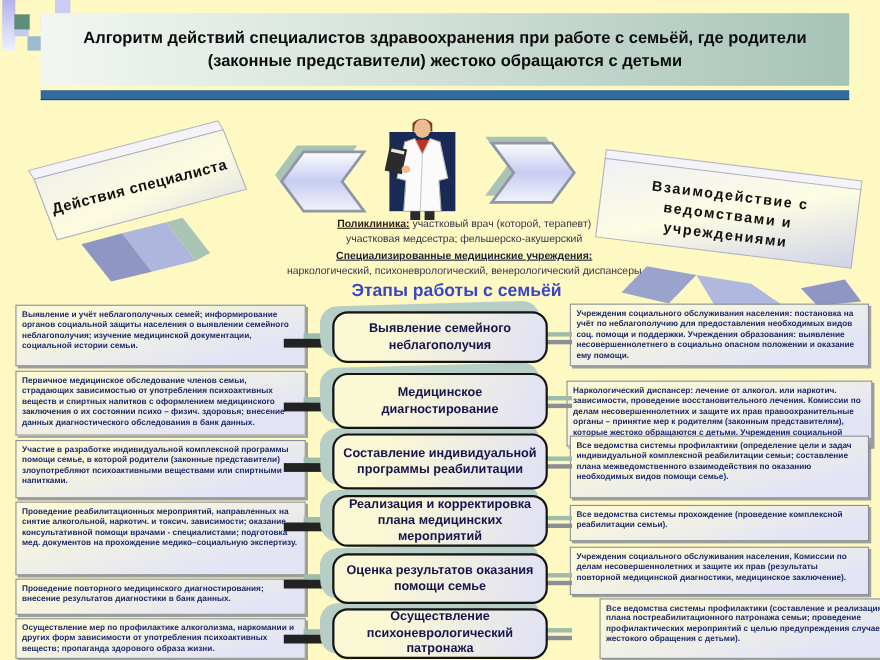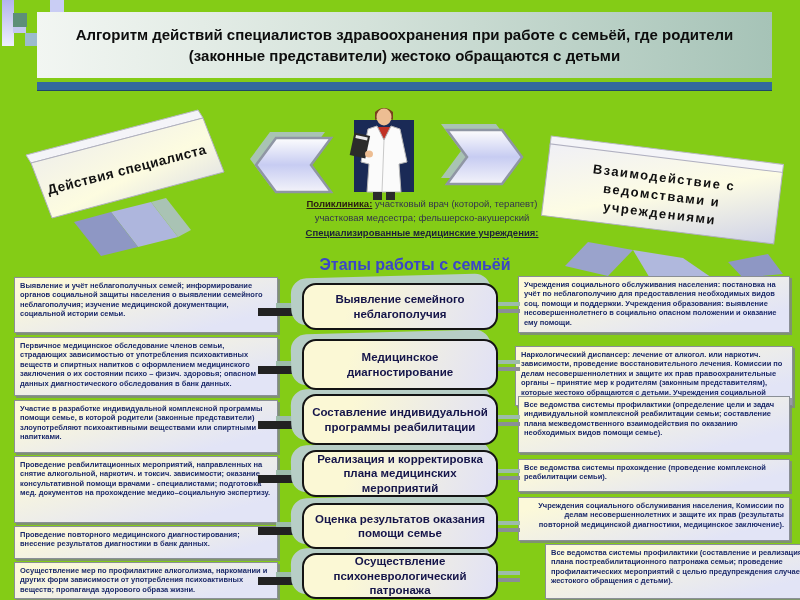--- a/index.html
+++ b/index.html
@@ -1,16 +1,16 @@
 <!DOCTYPE html>
 <html><head>
 <meta charset="utf-8">
 <style>
   html,body{margin:0;padding:0;background:#fff;}
-  #slide{position:relative;width:800px;height:600px;background:#84cc16;overflow:hidden;
+  #slide{position:relative;width:800px;height:600px;background:#fef9c3;overflow:hidden;
          font-family:"Liberation Sans",sans-serif;}
   .abs{position:absolute;}
 
   
   .deco-strip{left:2px;top:0;width:12px;height:46px;
     background:linear-gradient(180deg,#b4b4ec,#eef0fc);}
   .sq{width:14px;height:14px;}
   .sq1{left:13px;top:13px;background:#5d8f78;}
   .sq2{left:50px;top:0;height:13px;background:#c9cdf4;}
   .sq3{left:37px;top:13px;background:#ccd0f6;}
@@ -36,21 +36,21 @@
   
   .box{background:linear-gradient(165deg,#fcf9d9 12%,#e2e4f6 82%);
     border:1px solid #8a8f96;box-shadow:2px 2px 0 rgba(125,130,140,.75);
     color:#1c2a6b;font-size:7.5px;font-weight:bold;line-height:1.25;
     padding:3px 5px;box-sizing:border-box;overflow:hidden;}
   .lcol{left:14px;width:264px;}
   .rcol{left:518px;width:272px;}
   .l1{top:277px;height:56px;} .l2{top:337px;height:59px;} .l3{top:400px;height:53px;}
   .l4{top:456px;height:67px;} .l5{top:526px;height:33px;} .l6{top:562px;height:37px;}
   .r1{top:276px;height:57px;} .r2{top:346px;height:60px;left:515px;width:278px;}
-  .r3{top:396px;height:57px;} .r4{top:459px;height:33px;} .r5{top:497px;height:44px;text-align:right;}
+  .r3{top:396px;height:57px;} .r4{top:459px;height:33px;} .r5{top:497px;height:44px;}
   .r6{top:544px;height:55px;margin-left:27px;}
 
   
   .stage-shadow{left:291px;width:200px;background:#b7cec6;border-radius:16px;
     transform:rotate(-1.6deg);}
   .stage{left:302px;width:196px;border:2px solid #141414;border-radius:14px;
     background:linear-gradient(110deg,#fbf8d5 25%,#e2e2f4 95%);
     display:flex;align-items:center;justify-content:center;text-align:center;
     font-size:11.5px;font-weight:bold;color:#15154a;line-height:1.25;
     box-sizing:border-box;padding:2px 8px;}
@@ -148,26 +148,27 @@
       <text x="129" y="68" text-anchor="middle" font-family="Liberation Sans, sans-serif" font-size="13" font-weight="bold" fill="#101010" letter-spacing="1.5">Взаимодействие с</text>
       <text x="129" y="86" text-anchor="middle" font-family="Liberation Sans, sans-serif" font-size="13" font-weight="bold" fill="#101010" letter-spacing="1.5">ведомствами и</text>
       <text x="129" y="104" text-anchor="middle" font-family="Liberation Sans, sans-serif" font-size="13" font-weight="bold" fill="#101010" letter-spacing="1.5">учреждениями</text>
     </g>
   </svg>
 
   <div class="abs clinic">
     <div><span class="lbl">Поликлиника:</span><span> участковый врач (которой, терапевт)</span></div>
     <div>участковая медсестра; фельшерско-акушерский</div>
     <div><span class="lbl2">Специализированные медицинские учреждения:</span></div>
+    <div>наркологический, психоневрологический, венерологический диспансеры</div>
   </div>
 
   <div class="abs stages-heading">Этапы работы с семьёй</div>
 
   <div class="abs box lcol l1">Выявление и учёт неблагополучных семей; информирование органов социальной защиты населения о выявлении семейного неблагополучия; изучение медицинской документации, социальной истории семьи.</div>
-  <div class="abs box lcol l2">Первичное медицинское обследование членов семьи, страдающих зависимостью от употребления психоактивных веществ и спиртных напитков с оформлением медицинского заключения о их состоянии психо – физич. здоровья; опасном данных диагностического обследования в банк данных.</div>
+  <div class="abs box lcol l2">Первичное медицинское обследование членов семьи, страдающих зависимостью от употребления психоактивных веществ и спиртных напитков с оформлением медицинского заключения о их состоянии психо – физич. здоровья; внесение данных диагностического обследования в банк данных.</div>
   <div class="abs box lcol l3">Участие в разработке индивидуальной комплексной программы помощи семье, в которой родители (законные представители) злоупотребляют психоактивными веществами или спиртными напитками.</div>
   <div class="abs box lcol l4">Проведение реабилитационных мероприятий, направленных на снятие алкогольной, наркотич. и токсич. зависимости; оказание консультативной помощи врачами - специалистами; подготовка мед. документов на прохождение медико–социальную экспертизу.</div>
   <div class="abs box lcol l5">Проведение повторного медицинского диагностирования; внесение результатов диагностики в банк данных.</div>
   <div class="abs box lcol l6">Осуществление мер по профилактике алкоголизма, наркомании и других форм зависимости от употребления психоактивных веществ; пропаганда здорового образа жизни.</div>
 
   <div class="abs box rcol r1">Учреждения социального обслуживания населения: постановка на учёт по неблагополучию для предоставления необходимых видов соц. помощи и поддержки. Учреждения образования: выявление несовершеннолетнего в социально опасном положении и оказание ему помощи.</div>
   <div class="abs box rcol r2">Наркологический диспансер: лечение от алкогол. или наркотич. зависимости, проведение восстановительного лечения. Комиссии по делам несовершеннолетних и защите их прав правоохранительные органы – принятие мер к родителям (законным представителям), которые жестоко обращаются с детьми. Учреждения социальной защиты населения – результаты первичной медиц. диагностики</div>
   <div class="abs box rcol r3">Все ведомства системы профилактики (определение цели и задач индивидуальной комплексной реабилитации семьи; составление плана межведомственного взаимодействия по оказанию необходимых видов помощи семье).</div>
   <div class="abs box rcol r4">Все ведомства системы прохождение (проведение комплексной реабилитации семьи).</div>
   <div class="abs box rcol r5">Учреждения социального обслуживания населения, Комиссии по делам несовершеннолетних и защите их прав (результаты повторной медицинской диагностики, медицинское заключение).</div>

